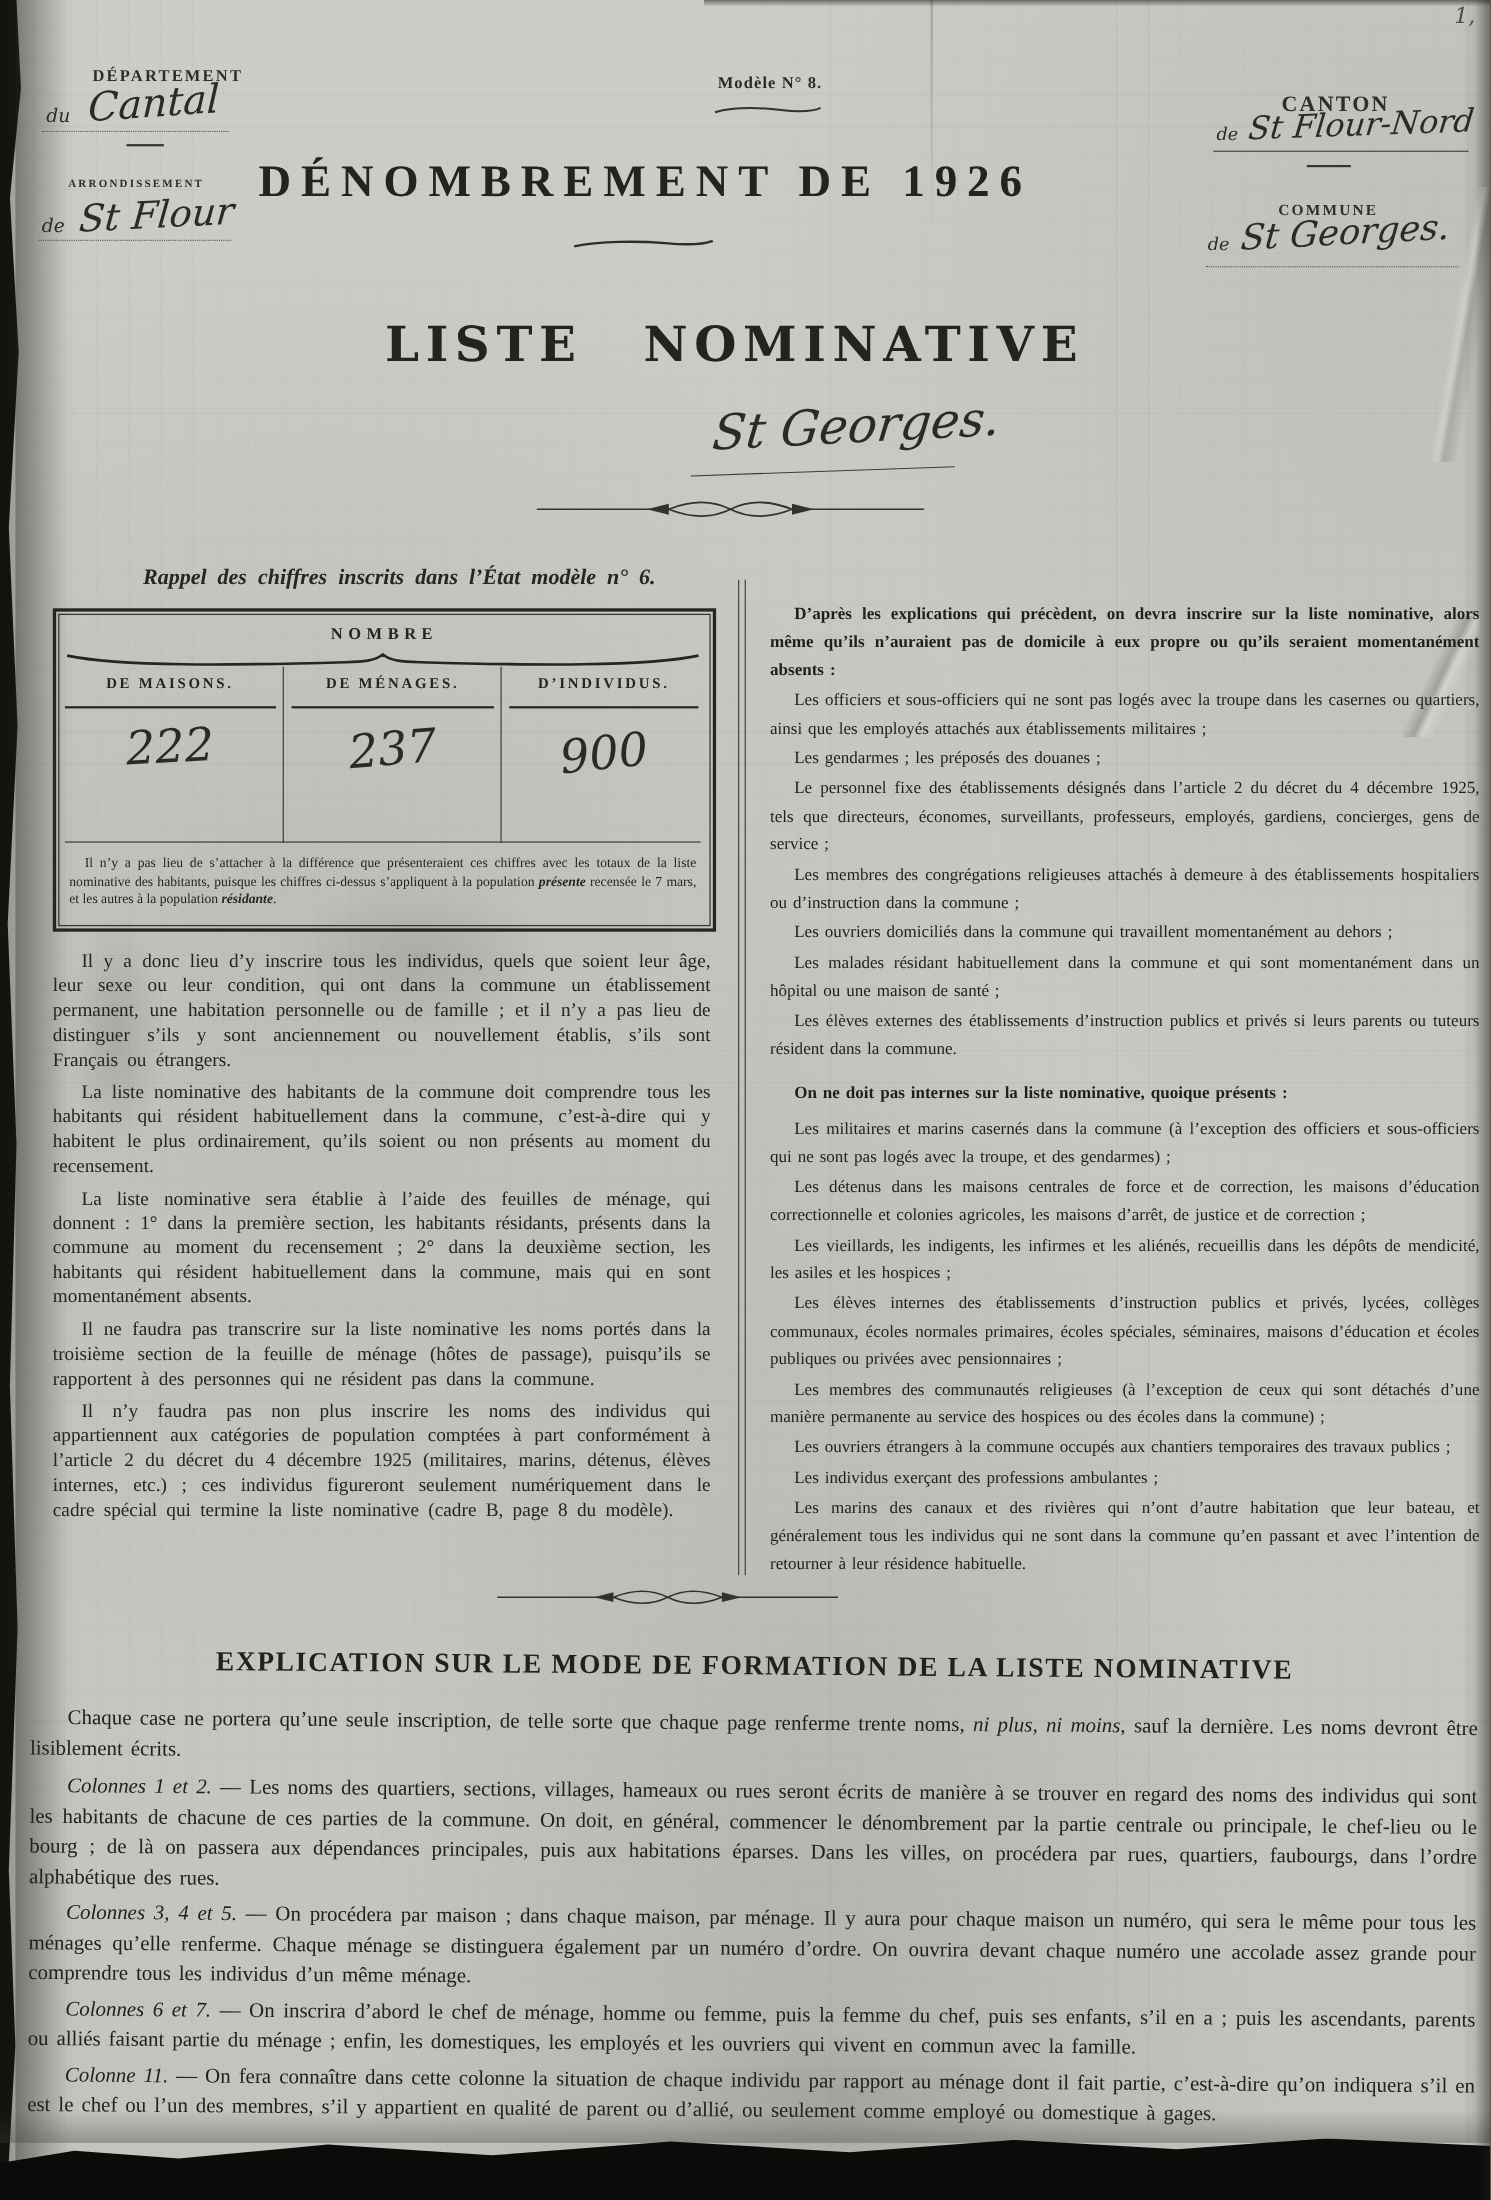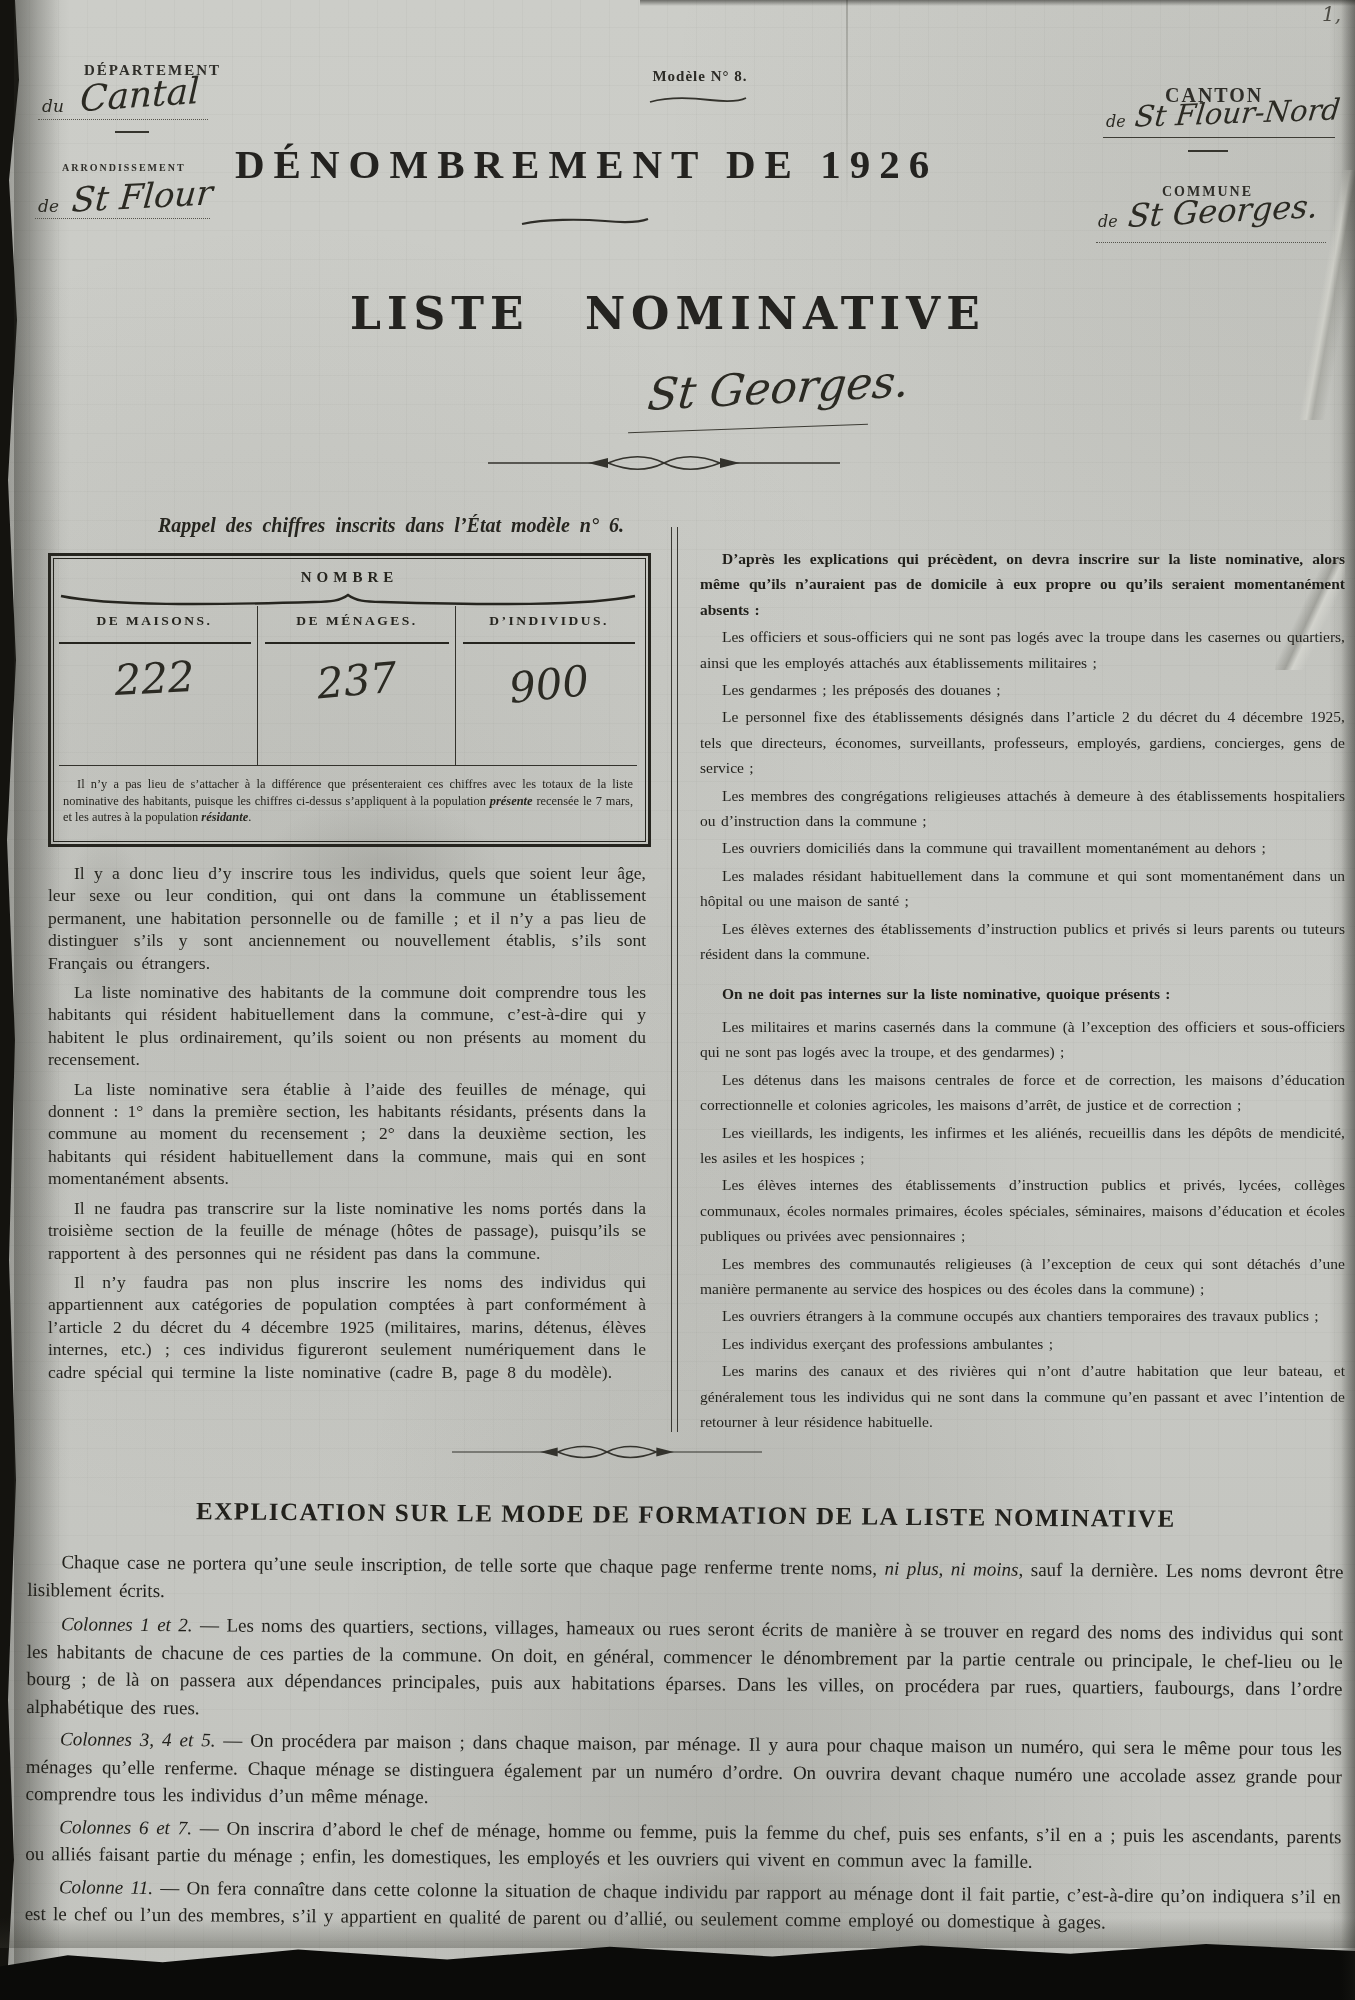--- a/index.html
+++ b/index.html
@@ -89,21 +89,21 @@
 
   <svg class="abs" style="left:488px;top:454px;" width="352" height="18" viewBox="0 0 352 18">
     <line x1="0" y1="9" x2="112" y2="9" stroke="#33322c" stroke-width="1.4"></line>
     <polygon points="100,9 120,4 120,14" fill="#33322c"></polygon>
     <path d="M120,9 C140,1 160,1 176,9 C160,17 140,17 120,9 Z" fill="none" stroke="#33322c" stroke-width="1.6"></path>
     <path d="M176,9 C192,1 212,1 232,9 C212,17 192,17 176,9 Z" fill="none" stroke="#33322c" stroke-width="1.6"></path>
     <polygon points="252,9 232,4 232,14" fill="#33322c"></polygon>
     <line x1="240" y1="9" x2="352" y2="9" stroke="#33322c" stroke-width="1.4"></line>
   </svg>
 
-  <div class="abs" style="left:130px;top:514px;font-style:italic;font-weight:bold;font-size:20px;word-spacing:5px;color:#26251f;margin-left:28px;">Rappel des chiffres inscrits dans l’État modèle n° 6.</div>
+  <div class="abs" style="left:130px;top:514px;font-style:italic;font-weight:bold;font-size:20px;word-spacing:5px;color:#26251f;">Rappel des chiffres inscrits dans l’État modèle n° 6.</div>
 
   <div class="abs" style="left:48px;top:553px;width:597px;height:288px;border:3px solid #26251f;">
     <div class="abs" style="inset:2px;border:1px solid #26251f;"></div>
     <div class="abs colhead" style="left:0;top:13px;width:100%;letter-spacing:5px;font-size:15px;">NOMBRE</div>
     <svg class="abs" style="left:8px;top:36px;" width="578" height="16" viewBox="0 0 578 16">
       <path d="M2,4 C50,14 150,13 255,10 C272,9.5 281,9 289,3 C297,9 306,9.5 323,10 C428,13 528,14 576,4" stroke="#26251f" stroke-width="2.4" fill="none"></path>
     </svg>
 
     <div class="abs colhead" style="left:0;top:57px;width:207px;">DE MAISONS.</div>
     <div class="abs colhead" style="left:207px;top:57px;width:198px;">DE MÉNAGES.</div>

